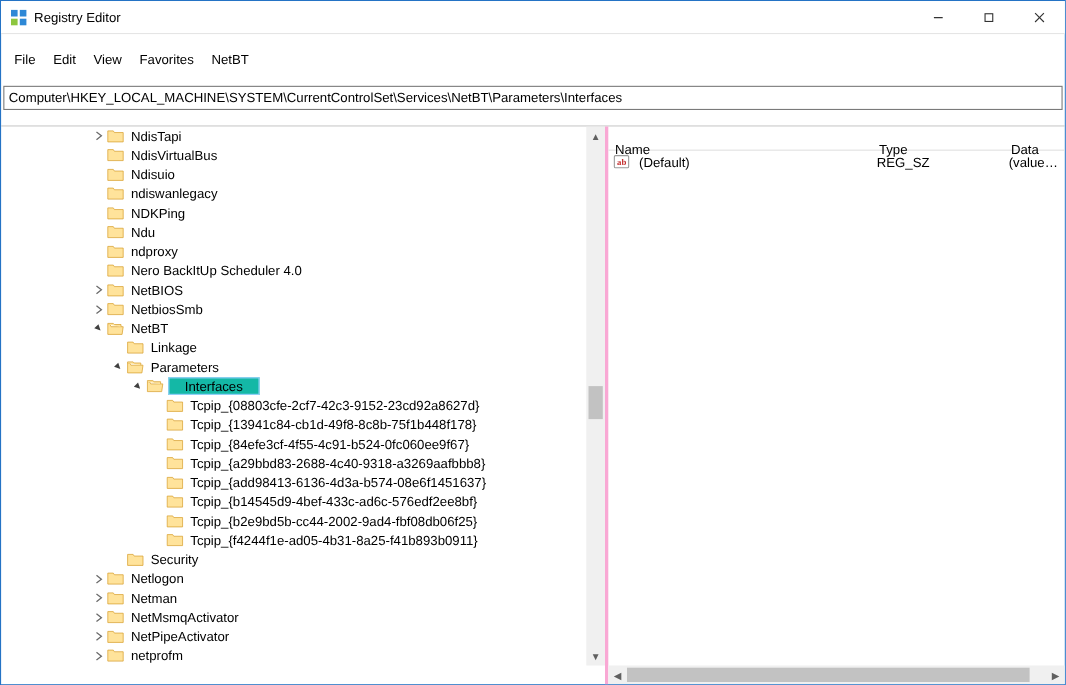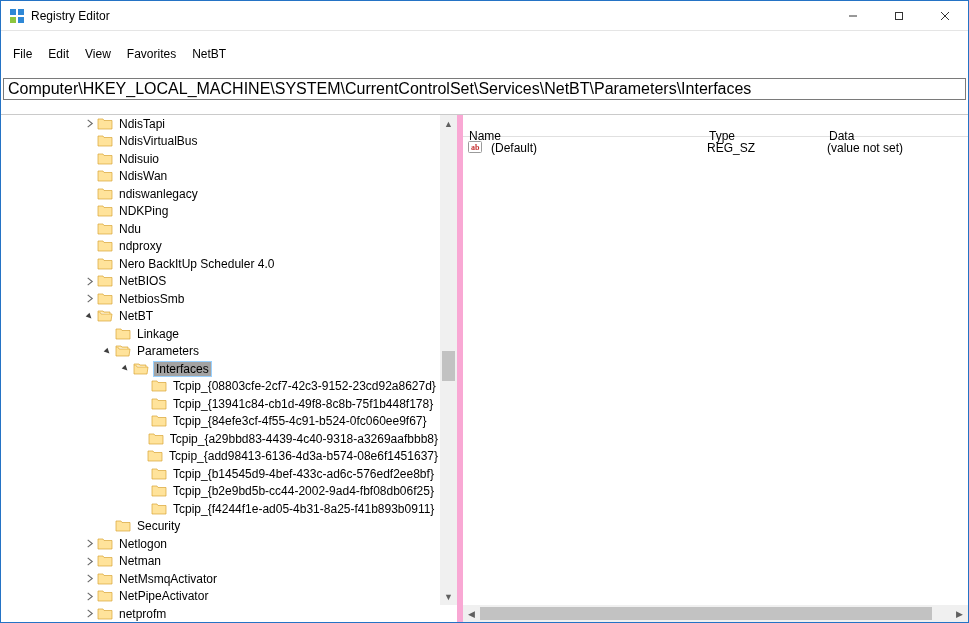--- a/index.html
+++ b/index.html
@@ -5,33 +5,33 @@
   * { box-sizing: border-box; }
   html, body { margin:0; padding:0; font-family: "Segoe UI", Tahoma, sans-serif; font-size:12px; color:#000; background:#fff; }
   .window { width:969px; height:623px; border:1px solid #2473c5; display:flex; flex-direction:column; background:#fff;gap:12px; }
   .titlebar { height:30px; display:flex; align-items:center; background:#fff; border-bottom:1px solid #e5e5e5; }
   .titlebar .app-icon { width:16px; height:16px; margin:0 6px 0 8px; }
   .titlebar .title { flex:0 0 auto; font-size:12px; }
   .titlebar .spacer { flex:1; }
   .titlebar .winbtn { width:46px; height:30px; display:flex; align-items:center; justify-content:center; color:#333; }
   .menubar { height:21px; display:flex; align-items:center; padding:0 4px; gap:0; }
   .menubar .menuitem { padding:2px 8px; font-size:12px; }
-  .addressbar { height:22px; border:1px solid #7a7a7a; margin:2px 2px; display:flex; align-items:center; padding:0 4px; font-size:16px; background:#fff; }
+  .addressbar { height:22px; border:1px solid #7a7a7a; margin:2px 2px; display:flex; align-items:center; padding:0 4px; font-size:12px; background:#fff; }
   .content { flex:1; display:flex; min-height:0; border-top:1px solid #cacaca; }
-  .treepanel { width:462px; border-right:6px solid #f9a8d4; position:relative; overflow:hidden; }
+  .treepanel { width:552px; border-right:3px solid #f9a8d4; position:relative; overflow:hidden; }
   .listpanel { flex:1; display:flex; flex-direction:column; overflow:hidden; position:relative; }
   ul.tree, ul.tree ul { list-style:none; margin:0; padding:0; }
   ul.tree { padding-left:4px; }
   li.node { }
   .row { display:flex; align-items:center; height:17.5px; padding-left:0; white-space:nowrap; }
   .toggle { width:16px; height:16px; display:flex; align-items:center; justify-content:center; font-size:10px; color:#6b6b6b; }
   .toggle.blank { visibility:hidden; }
   .folder-icon { width:16px; height:14px; margin-right:4px; }
   .label { font-size:12px; padding:0 2px; }
-  .label.selected { background:#a3a3a3; border:1px solid #99d1ff; padding:0 2px; }
+  .label.selected { background:#14b8a6; border:1px solid #99d1ff; padding:0 14px; }
   .indent { display:inline-block; }
   
   .listheader { height:22px; display:flex; border-bottom:1px solid #e0e0e0; align-items:stretch; }
   .colh { display:flex; align-items:center; padding:0 6px; font-size:12px; border-right:1px solid #e5e5e5; position:relative;margin-top:21px; }
   .colh:last-child { border-right:none; }
   .listbody { flex:1; overflow:auto; }
   .listrow { display:flex; height:18px; align-items:flex-end; }
   .cell { padding:0 6px; font-size:12px; overflow:hidden; text-overflow:ellipsis; white-space:nowrap; }
   .val-icon { width:16px; height:16px; margin-left:4px; margin-right:2px; flex:0 0 16px; }
   .w-name{ width:240px; }
@@ -134,30 +134,20 @@
                 <span class="label">Ndisuio</span>
               </div>
             </li>
             <li class="node">
               <div class="row">
                 <span class="indent" style="width: 76px;"></span>
                 <span class="toggle blank"></span>
                 <span class="folder-icon"><svg viewBox="0 0 16 14" width="16" height="14">
                     <path d="M1 2 L6 2 L7 3.5 L15 3.5 L15 12 L1 12 Z" fill="#ffe39b" stroke="#d9a334" stroke-width="0.7"></path>
                   </svg></span>
-                <span class="label">NdisWan</span>
-              </div>
-            </li>
-            <li class="node">
-              <div class="row">
-                <span class="indent" style="width: 76px;"></span>
-                <span class="toggle blank"></span>
-                <span class="folder-icon"><svg viewBox="0 0 16 14" width="16" height="14">
-                    <path d="M1 2 L6 2 L7 3.5 L15 3.5 L15 12 L1 12 Z" fill="#ffe39b" stroke="#d9a334" stroke-width="0.7"></path>
-                  </svg></span>
                 <span class="label">ndiswanlegacy</span>
               </div>
             </li>
             <li class="node">
               <div class="row">
                 <span class="indent" style="width: 76px;"></span>
                 <span class="toggle blank"></span>
                 <span class="folder-icon"><svg viewBox="0 0 16 14" width="16" height="14">
                     <path d="M1 2 L6 2 L7 3.5 L15 3.5 L15 12 L1 12 Z" fill="#ffe39b" stroke="#d9a334" stroke-width="0.7"></path>
                   </svg></span>
@@ -307,21 +297,21 @@
                 <span class="label">Tcpip_{84efe3cf-4f55-4c91-b524-0fc060ee9f67}</span>
               </div>
             </li>
             <li class="node">
               <div class="row">
                 <span class="indent" style="width: 130px;"></span>
                 <span class="toggle blank"></span>
                 <span class="folder-icon"><svg viewBox="0 0 16 14" width="16" height="14">
                     <path d="M1 2 L6 2 L7 3.5 L15 3.5 L15 12 L1 12 Z" fill="#ffe39b" stroke="#d9a334" stroke-width="0.7"></path>
                   </svg></span>
-                <span class="label">Tcpip_{a29bbd83-4439-4c40-9318-a3269aafbbb8}</span>
+                <span class="label">Tcpip_{a29bbd83-2688-4c40-9318-a3269aafbbb8}</span>
               </div>
             </li>
             <li class="node">
               <div class="row">
                 <span class="indent" style="width: 130px;"></span>
                 <span class="toggle blank"></span>
                 <span class="folder-icon"><svg viewBox="0 0 16 14" width="16" height="14">
                     <path d="M1 2 L6 2 L7 3.5 L15 3.5 L15 12 L1 12 Z" fill="#ffe39b" stroke="#d9a334" stroke-width="0.7"></path>
                   </svg></span>
                 <span class="label">Tcpip_{add98413-6136-4d3a-b574-08e6f1451637}</span>

